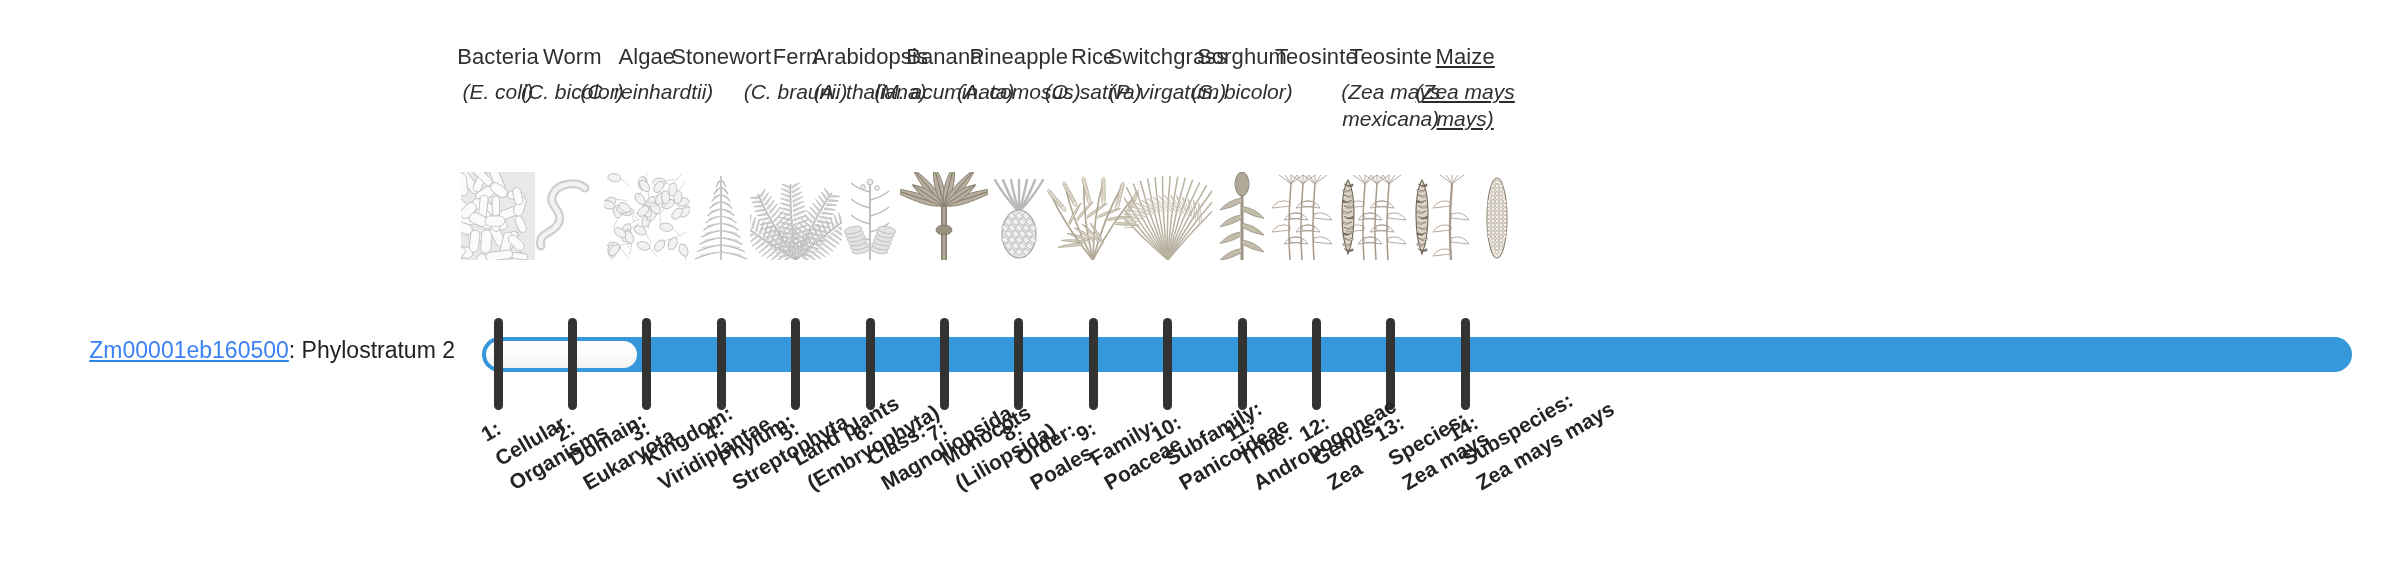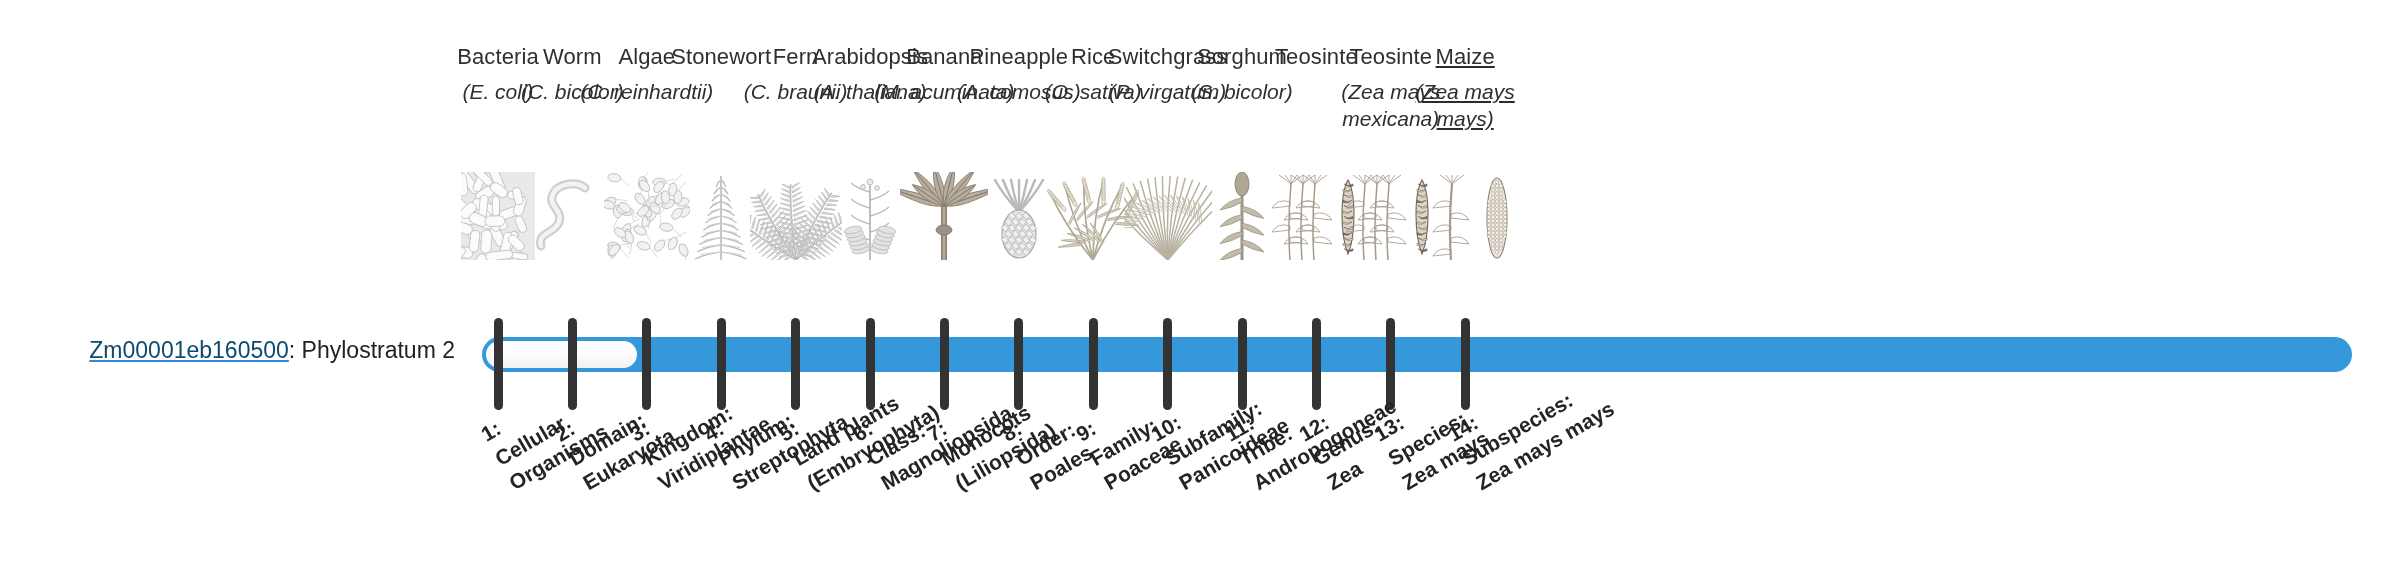--- a/index.html
+++ b/index.html
@@ -26,21 +26,21 @@
     left: 0px;
     top: 335px;
     width: 455px;
     text-align: right;
     font-size: 23px;
     line-height: 30px;
     white-space: nowrap;
     color: #222222;
   }
   #gene-label .gene-id {
-    color: #0c4a6e;
+    color: #3b82f6;
     text-decoration: underline;
     text-decoration-color: #2e86de;
     cursor: pointer;
   }
 
   
   .species-col {
     position: absolute;
     top: 42px;
     width: 150px;

